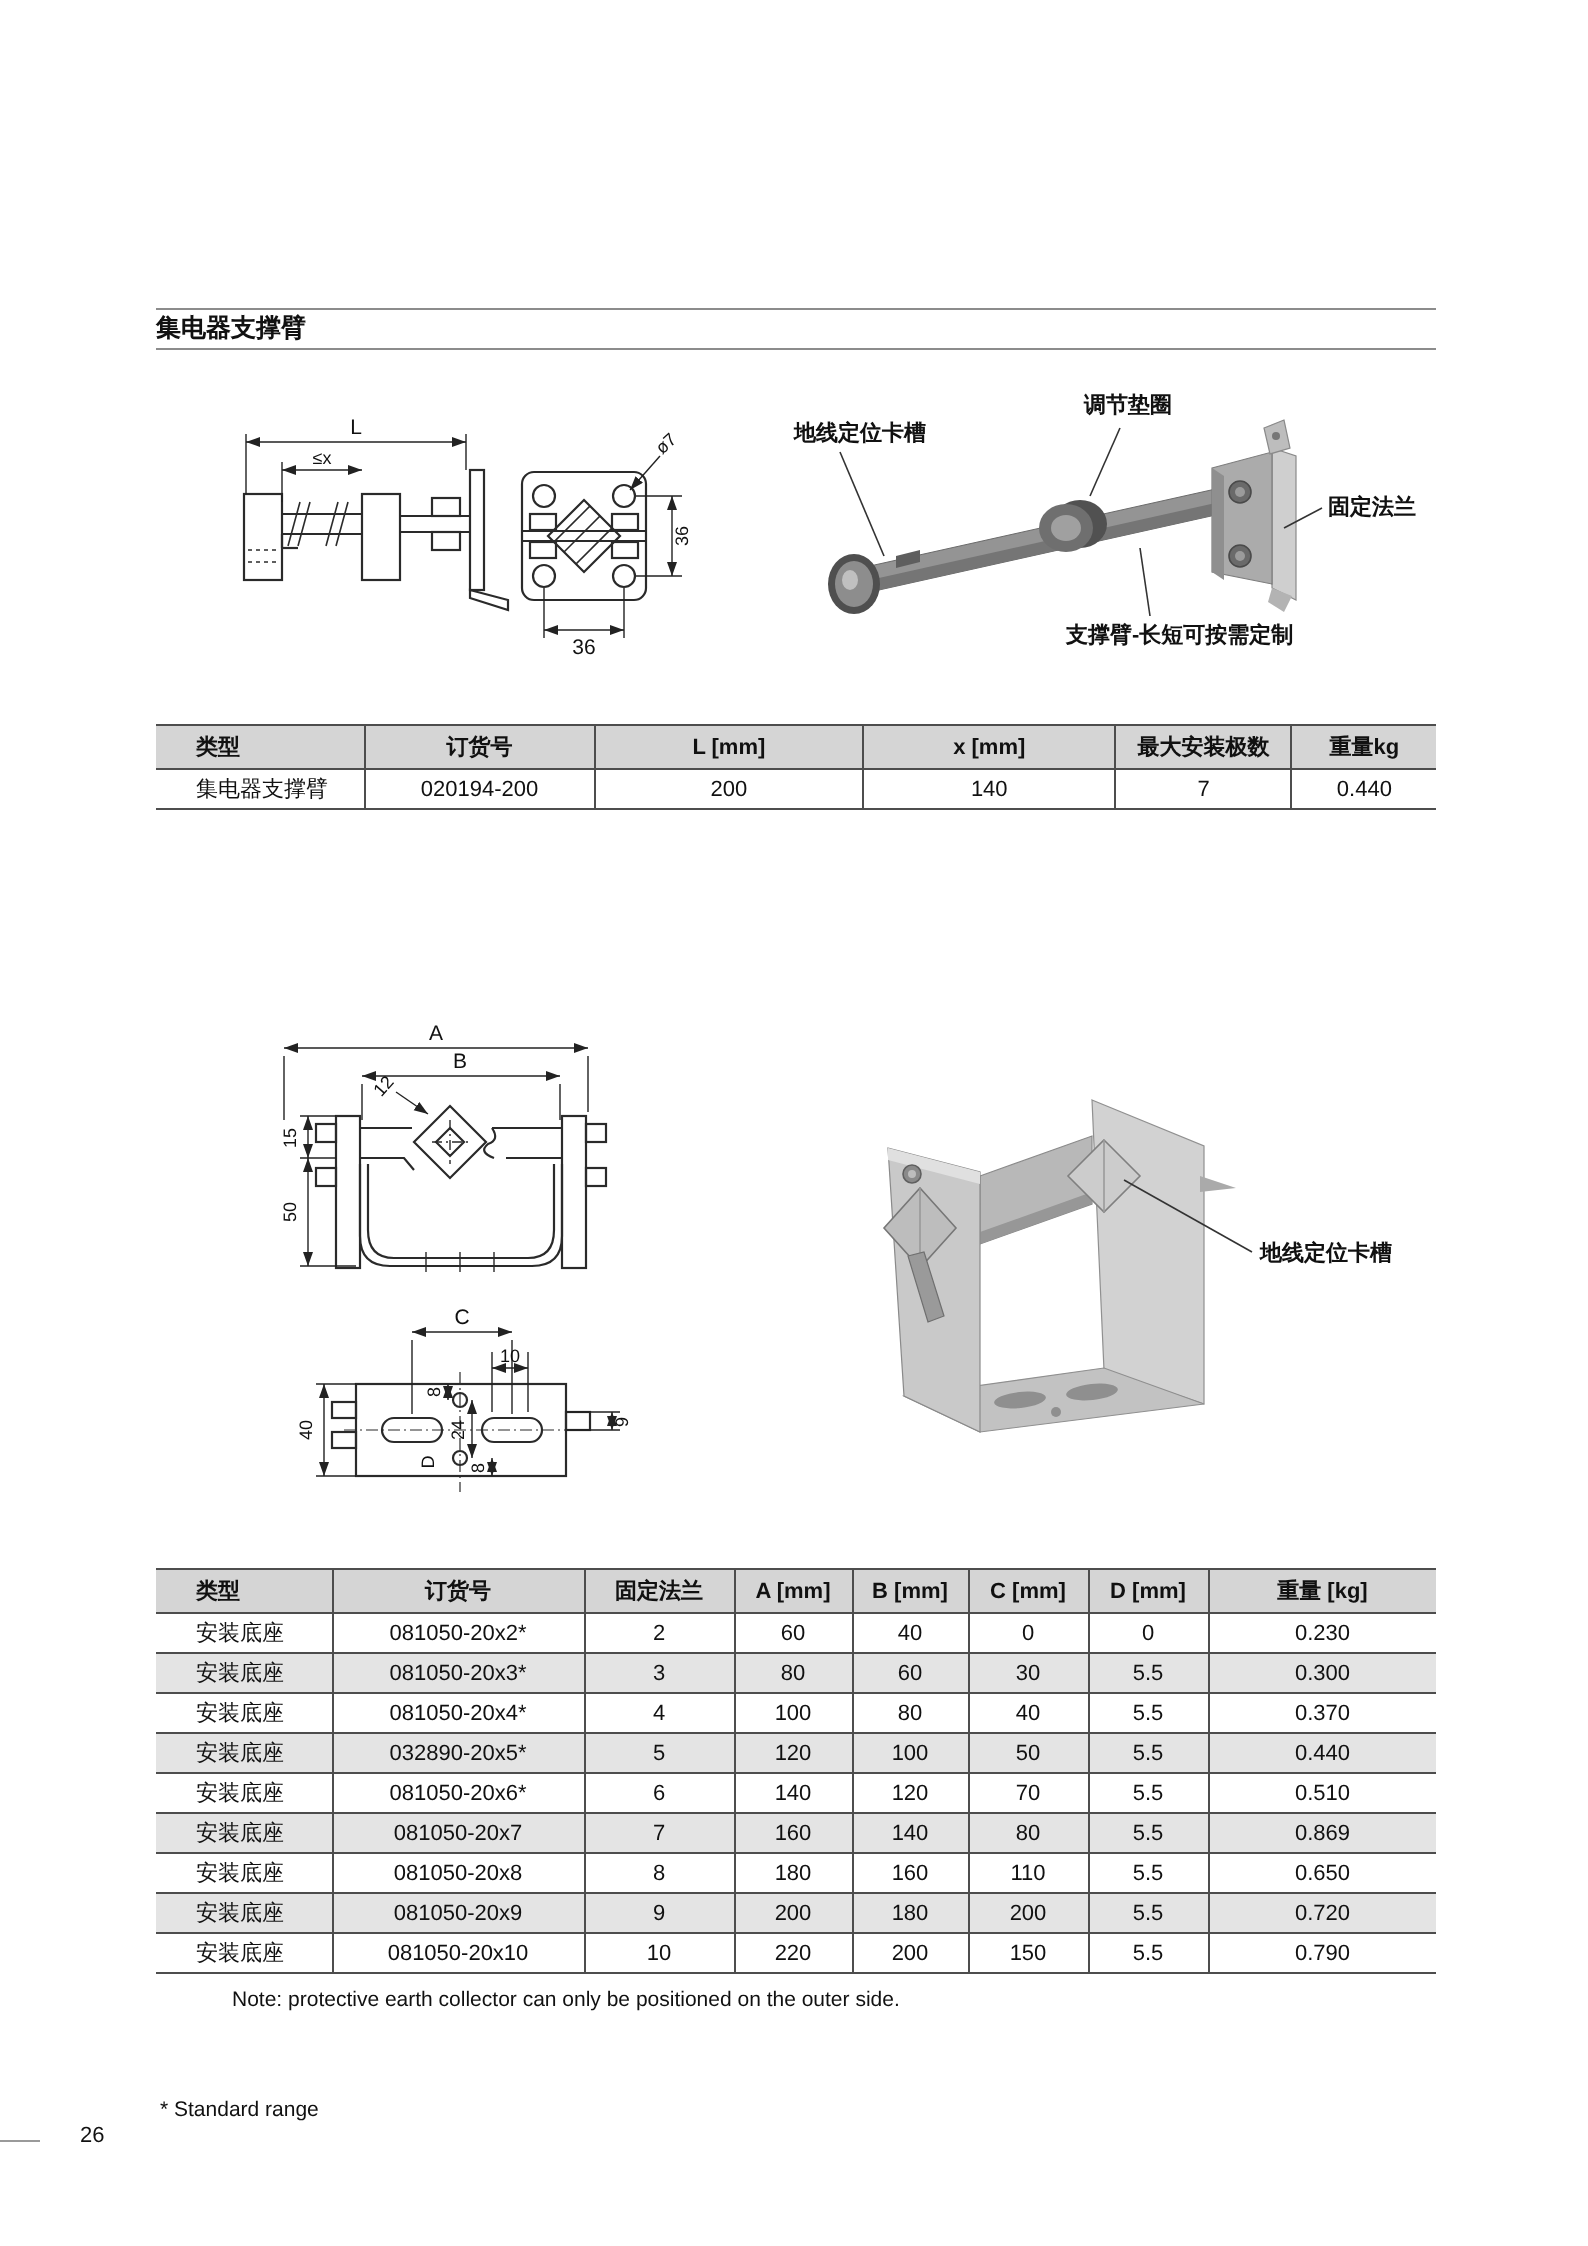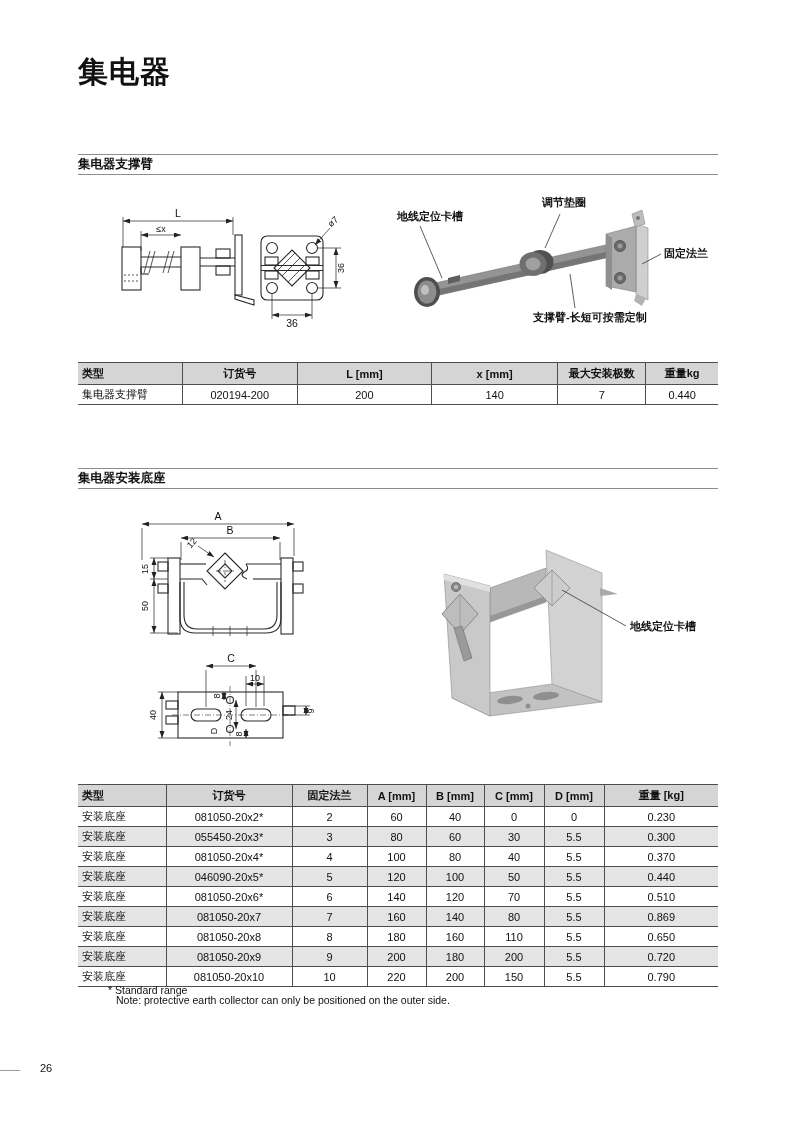--- a/index.html
+++ b/index.html
@@ -12,40 +12,39 @@
   .section-header{left:78px;width:640px;height:19px;border-top:1px solid #8c8c8c;border-bottom:1px solid #8c8c8c;
                   font-size:12.5px;font-weight:bold;line-height:19px;}
   .sh1{top:154px;} .sh2{top:468px;}
 
   
   table.spec{border-collapse:collapse;table-layout:fixed;width:640px;font-size:11px;color:#111;}
   table.spec th,table.spec td{border-top:1px solid #4d4d4d;border-left:1px solid #4d4d4d;
       padding:0 2px;text-align:center;overflow:hidden;white-space:nowrap;}
   table.spec th{background:#d5d5d5;font-weight:bold;height:21px;}
   table.spec td{height:19px;background:#fff;}
-  table.spec th:first-child,table.spec td:first-child{border-left:none;text-align:left;padding-left:4px;}
+  table.spec th:first-child,table.spec td:first-child{border-left:none;text-align:left;padding-left:20px;}
   table.spec{border-bottom:1px solid #4d4d4d;}
   table.striped tbody tr:nth-child(even) td{background:#e4e4e4;}
   .t1{left:78px;top:362px;} .t2{left:78px;top:784px;}
 
   .note-line{left:80px;font-size:10.5px;color:#111;}
   .footer-line{left:0;top:1070px;width:20px;height:1px;background:#9a9a9a;}
   .page-num{left:22px;top:1062px;font-size:11px;margin-left:18px;}
 
   
   svg text{font-family:"Liberation Sans","DejaVu Sans",sans-serif;fill:#111;}
   .callout{font-size:11px;font-weight:bold;}
   .dimtxt{font-size:9px;} .dimtxt-lg{font-size:10.5px;}
 </style>
 </head>
 <body>
 
 <div class="page">
 
-  <div class="abs doc-title">集电器</div>
 
   <div class="abs section-header sh1">集电器支撑臂</div>
 
   <div class="abs" style="left:78px;top:195px;">
     <svg width="320" height="160" viewBox="0 0 320 160">
       <defs>
         <marker id="m1e" markerUnits="userSpaceOnUse" markerWidth="8" markerHeight="6" refX="7" refY="2.5" orient="auto">
             <path d="M0,0 L7,2.5 L0,5 z" fill="#222"></path>
           </marker>
         <marker id="m1s" markerUnits="userSpaceOnUse" markerWidth="8" markerHeight="6" refX="0" refY="2.5" orient="auto">
@@ -179,21 +178,20 @@
         <td>集电器支撑臂</td>
         <td>020194-200</td>
         <td>200</td>
         <td>140</td>
         <td>7</td>
         <td>0.440</td>
       </tr>
     </tbody>
   </table>
 
-  <div class="abs section-header sh2">集电器安装底座</div>
 
   <div class="abs" style="left:78px;top:500px;">
     <svg width="260" height="260" viewBox="0 0 260 260">
       <defs>
         <marker id="m2e" markerUnits="userSpaceOnUse" markerWidth="8" markerHeight="6" refX="7" refY="2.5" orient="auto">
             <path d="M0,0 L7,2.5 L0,5 z" fill="#222"></path>
           </marker>
         <marker id="m2s" markerUnits="userSpaceOnUse" markerWidth="8" markerHeight="6" refX="0" refY="2.5" orient="auto">
             <path d="M7,0 L0,2.5 L7,5 z" fill="#222"></path>
           </marker>
@@ -336,41 +334,41 @@
         <td>081050-20x2*</td>
         <td>2</td>
         <td>60</td>
         <td>40</td>
         <td>0</td>
         <td>0</td>
         <td>0.230</td>
       </tr>
       <tr>
         <td>安装底座</td>
-        <td>055450-20x3*</td>
+        <td>081050-20x3*</td>
         <td>3</td>
         <td>80</td>
         <td>60</td>
         <td>30</td>
         <td>5.5</td>
         <td>0.300</td>
       </tr>
       <tr>
         <td>安装底座</td>
         <td>081050-20x4*</td>
         <td>4</td>
         <td>100</td>
         <td>80</td>
         <td>40</td>
         <td>5.5</td>
         <td>0.370</td>
       </tr>
       <tr>
         <td>安装底座</td>
-        <td>046090-20x5*</td>
+        <td>032890-20x5*</td>
         <td>5</td>
         <td>120</td>
         <td>100</td>
         <td>50</td>
         <td>5.5</td>
         <td>0.440</td>
       </tr>
       <tr>
         <td>安装底座</td>
         <td>081050-20x6*</td>
@@ -418,18 +416,18 @@
         <td>220</td>
         <td>200</td>
         <td>150</td>
         <td>5.5</td>
         <td>0.790</td>
       </tr>
     </tbody>
   </table>
 
   <div class="abs note-line" style="top:994px;padding-left:36px;">Note: protective earth collector can only be positioned on the outer side.</div>
-  <div class="abs note-line" style="top:984px;margin-left:28px;">* Standard range</div>
+  <div class="abs note-line" style="top:1049px;">* Standard range</div>
 
   <div class="abs footer-line"></div>
   <div class="abs page-num">26</div>
 
 </div>
 
 </body></html>

